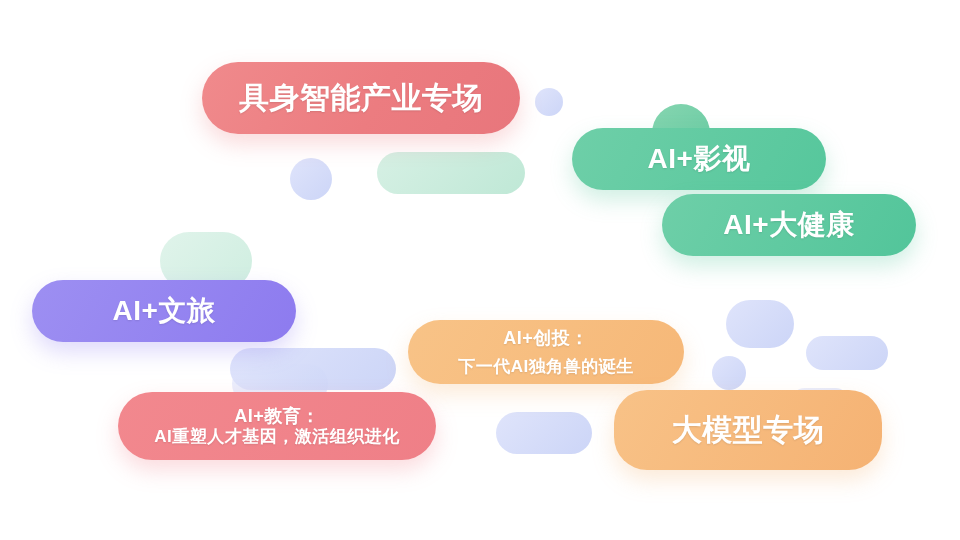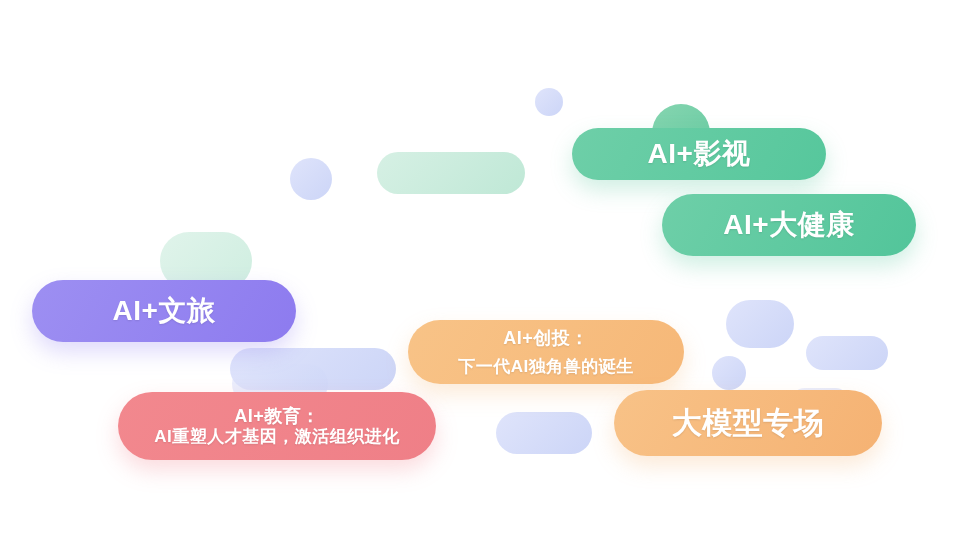--- a/index.html
+++ b/index.html
@@ -50,21 +50,21 @@
 
   
   #pill-embodied {
     left: 202px; top: 62px; width: 318px; height: 72px;
     border-radius: 36px;
     background: linear-gradient(118deg, #f08a8c 0%, #ec7c80 55%, #e8767c 100%);
     box-shadow: 0 10px 22px rgba(236,124,128,0.28);
     font-size: 30px;
   }
   #pill-film {
-    left: 572px; top: 128px; width: 254px; height: 52px;
+    left: 572px; top: 128px; width: 254px; height: 62px;
     border-radius: 31px;
     background: linear-gradient(118deg, #6ecfa8 0%, #56c79c 100%);
     box-shadow: 0 10px 22px rgba(86,199,156,0.28);
     font-size: 28px;
   }
   #pill-health {
     left: 662px; top: 194px; width: 254px; height: 62px;
     border-radius: 31px;
     background: linear-gradient(118deg, #6ecfa8 0%, #52c59a 100%);
     box-shadow: 0 10px 22px rgba(82,197,154,0.28);
@@ -103,21 +103,21 @@
   #pill-venture .l2 { font-size: 17px; margin-top: 8px; }
   #pill-edu {
     left: 118px; top: 392px; width: 318px; height: 68px;
     border-radius: 34px;
     background: linear-gradient(120deg, #f2888e 0%, #ef7f87 100%);
     box-shadow: 0 10px 22px rgba(239,127,135,0.28);
   }
   #pill-edu .l1 { font-size: 18px; }
   #pill-edu .l2 { font-size: 17px; }
   #pill-llm {
-    left: 614px; top: 390px; width: 268px; height: 66px;
+    left: 614px; top: 390px; width: 268px; height: 80px;
     border-radius: 33px;
     background: linear-gradient(120deg, #f8c287 0%, #f5b273 100%);
     box-shadow: 0 10px 22px rgba(245,178,115,0.28);
     font-size: 30px;
   }
 </style>
 </head>
 <body>
 
 <div id="stage">
@@ -139,20 +139,23 @@
   <div class="deco deco-lav" style="left:806px; top:336px; width:82px; height:34px; border-radius:17px;"></div>
 
   <div class="deco deco-lav" style="left:712px; top:356px; width:34px; height:34px; border-radius:50%;"></div>
 
   <div class="deco deco-lav" style="left:232px; top:364px; width:96px; height:40px; border-radius:20px; opacity:0.6;"></div>
 
   <div class="deco deco-lav" style="left:496px; top:412px; width:96px; height:42px; border-radius:21px;"></div>
 
   <div class="deco deco-lav" style="left:790px; top:388px; width:60px; height:30px; border-radius:15px; opacity:0.6;"></div>
 
+  <div class="pill" id="pill-embodied">
+    <span class="l1">具身智能产业专场</span>
+  </div>
 
   <div class="pill" id="pill-film">
     <span class="l1">AI+影视</span>
   </div>
 
   <div class="pill" id="pill-health">
     <span class="l1">AI+大健康</span>
   </div>
 
 

